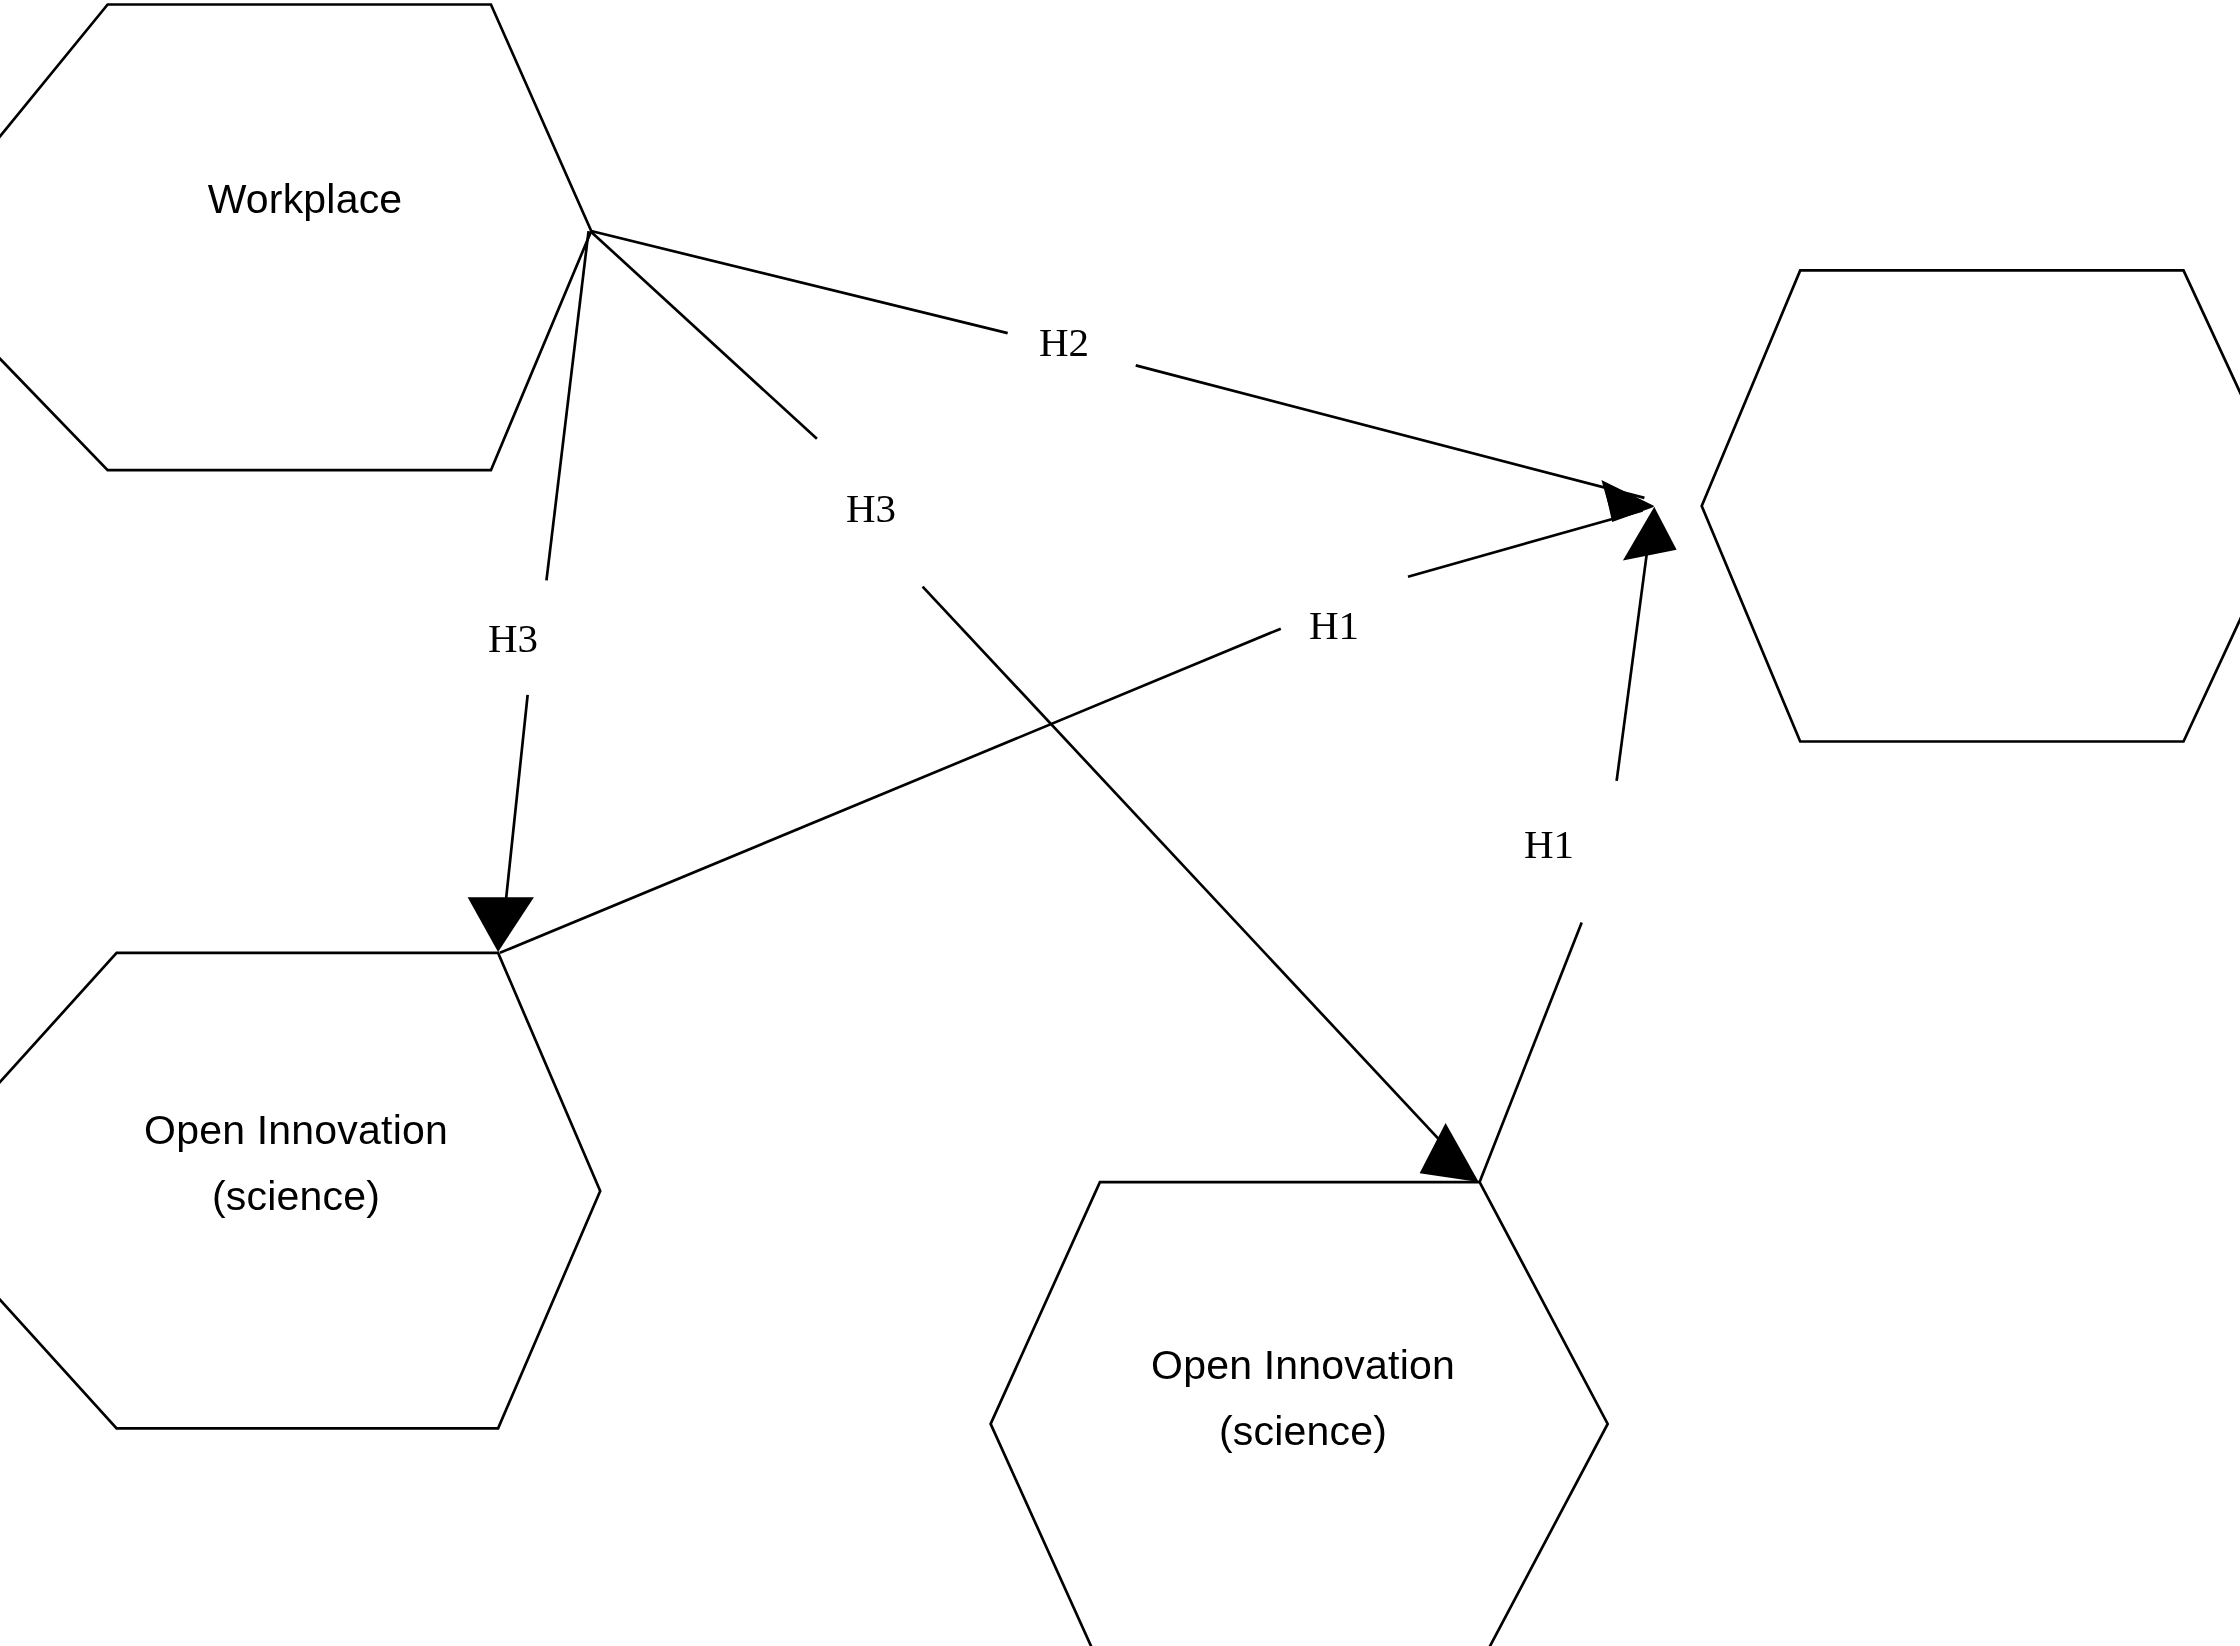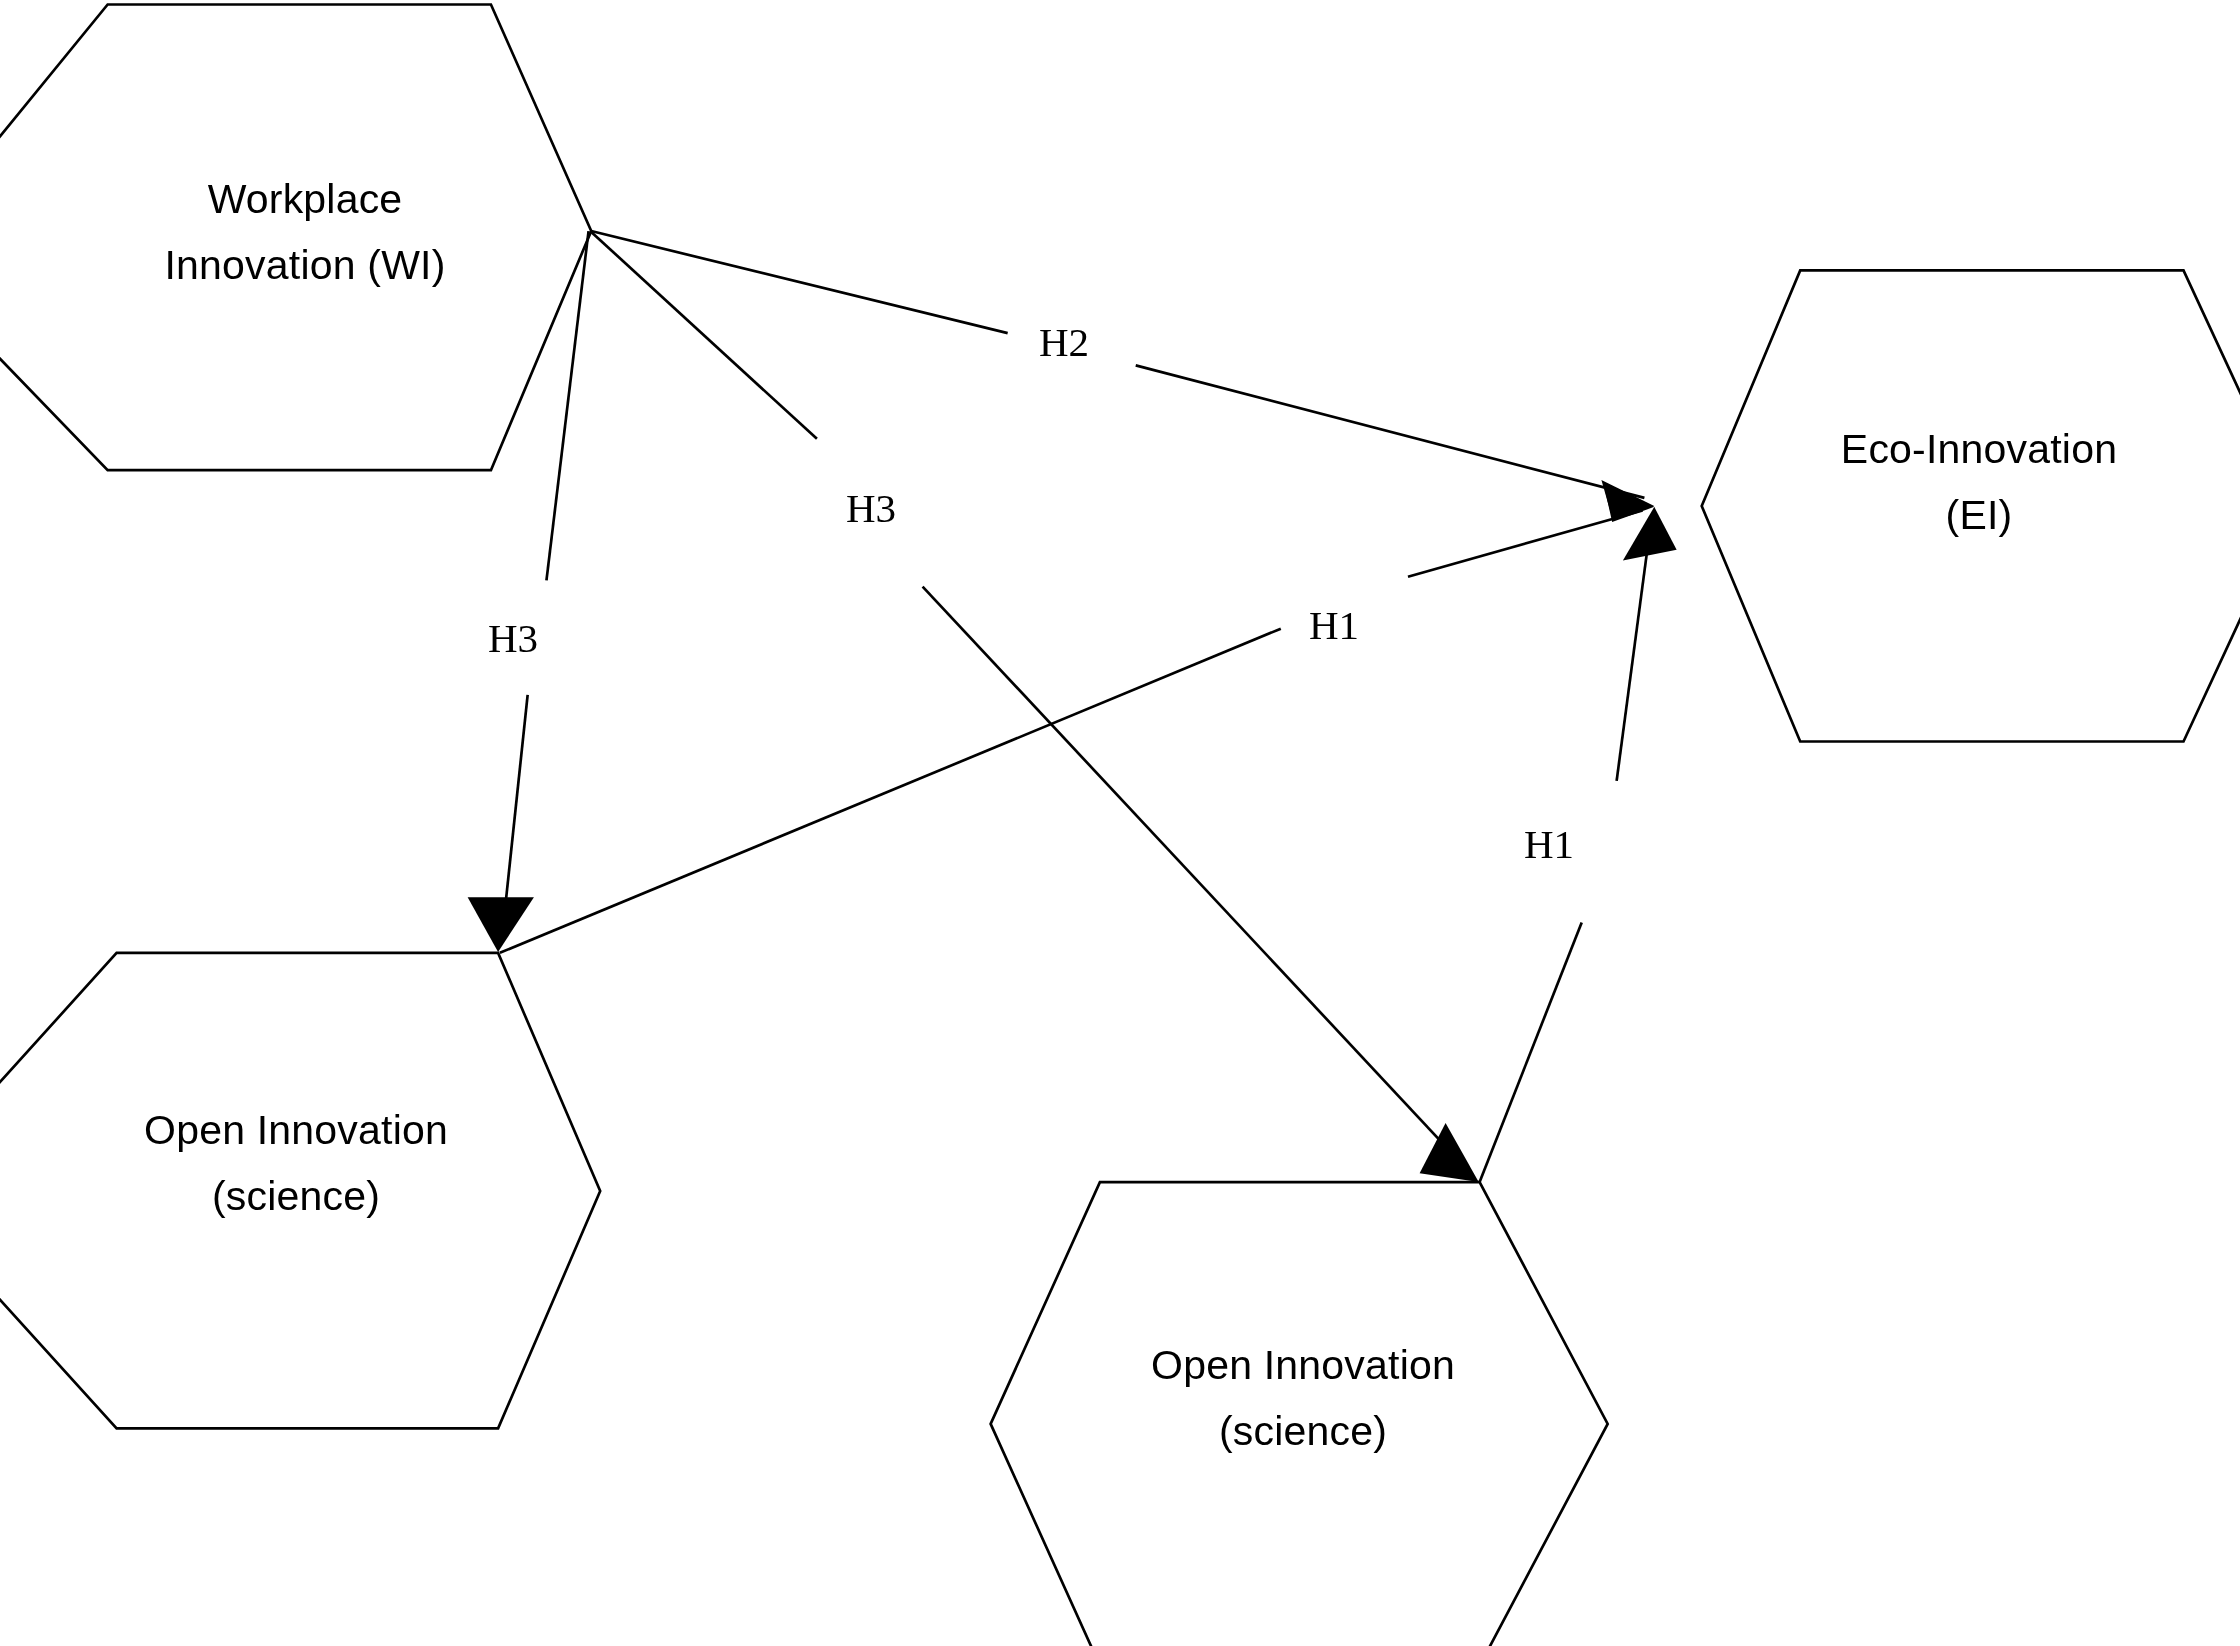--- a/index.html
+++ b/index.html
@@ -80,27 +80,22 @@
     <g>
       <line x1="1652" y1="1320" x2="1766" y2="1030" stroke="#000000" stroke-width="3"></line>
       <line x1="1805" y1="872" x2="1844" y2="578" stroke="#000000" stroke-width="3"></line>
       <polygon points="1847,566 1812,626 1872,614" fill="#000000"></polygon>
     </g>
 
   </svg>
 
   <div class="hex-label" style="left:54px; top:166px; width:502px;">
     <div>Workplace</div>
-    <div>Innovation (WI)</div>
   </div>
 
-  <div class="hex-label" style="left:1728px; top:416px; width:502px;">
-    <div>Eco-Innovation</div>
-    <div>(EI)</div>
-  </div>
 
   <div class="hex-label" style="left:45px; top:1097px; width:502px;">
     <div>Open Innovation</div>
     <div>(science)</div>
   </div>
 
   <div class="hex-label" style="left:1052px; top:1332px; width:502px;">
     <div>Open Innovation</div>
     <div>(science)</div>
   </div>

